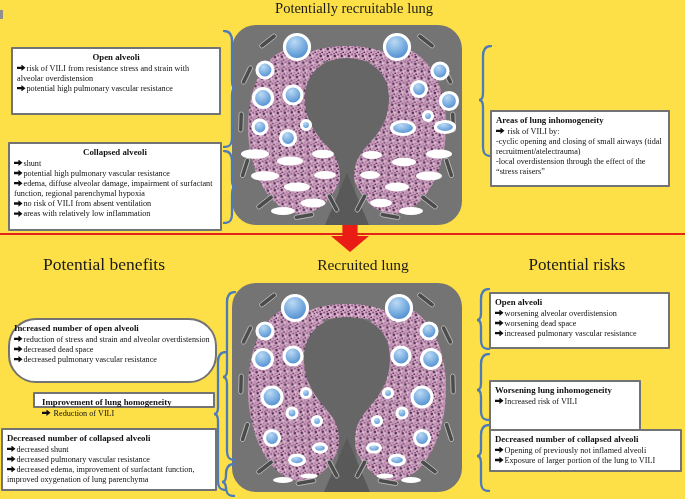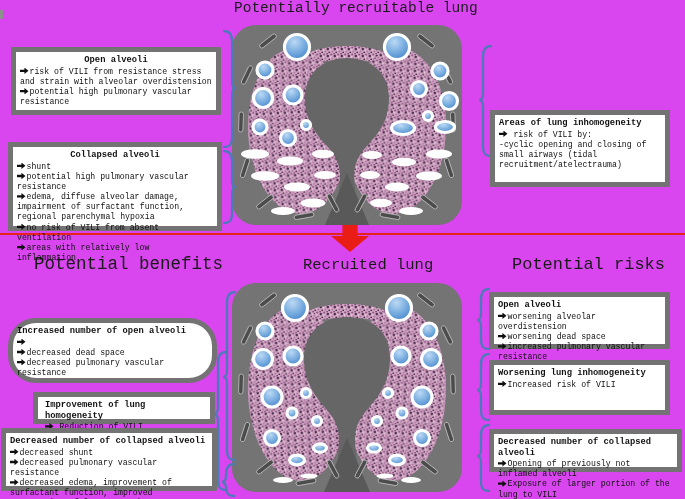--- a/index.html
+++ b/index.html
@@ -1,24 +1,24 @@
 <!DOCTYPE html>
 <html><head>
 <meta charset="utf-8">
 <style>
   html,body{margin:0;padding:0;background:#ffffff;}
-  #canvas{position:relative;width:685px;height:499px;background:#d946ef;overflow:hidden;
-          font-family:Liberation Mono, monospace;color:#111;}
+  #canvas{position:relative;width:685px;height:499px;background:#fde047;overflow:hidden;
+          font-family:Liberation Serif, serif;color:#111;}
   .abs{position:absolute;}
   .heading{position:absolute;color:#1a1a1a;white-space:nowrap;}
   #title-top{left:234px;top:0px;width:240px;text-align:center;font-size:14.5px;}
   #title-recruited{left:303px;top:256px;width:120px;text-align:center;font-size:15.5px;}
   #title-benefits{left:34px;top:254px;width:140px;text-align:center;font-size:17.5px;}
   #title-risks{left:512px;top:255px;width:130px;text-align:center;font-size:17px;}
-  .tbox{position:absolute;background:#fff;border:5px solid #737373;border-radius:1px;
+  .tbox{position:absolute;background:#fff;border:2px solid #737373;border-radius:1px;
         padding:3px 4px;font-size:8.2px;line-height:1.24;z-index:3;box-sizing:border-box;}
   .tbox .bt{font-weight:bold;font-size:8.8px;line-height:1.2;margin-bottom:1px;}
   .tbox .bt.center{text-align:center;}
   .bi{margin:0;}
   .arr{display:inline-block;width:8.5px;height:6.5px;background:#101010;margin-right:1px;
        vertical-align:-0.5px;
        clip-path:polygon(0 32%,52% 32%,52% 0,100% 50%,52% 100%,52% 68%,0 68%);}
   #red-line{left:0;top:233px;width:685px;height:2.4px;background:#e3241b;z-index:1;}
   #red-arrow{left:331px;top:214px;width:38px;height:38px;background:#ea1c16;z-index:1;
        clip-path:polygon(30% 0,70% 0,70% 58%,100% 58%,50% 100%,0 58%,30% 58%);}
@@ -192,44 +192,45 @@
       <div class="bi"><span class="arr"></span><span>shunt</span></div>
       <div class="bi"><span class="arr"></span><span>potential high pulmonary vascular resistance</span></div>
       <div class="bi"><span class="arr"></span><span>edema, diffuse alveolar damage, impairment of surfactant function, regional parenchymal hypoxia</span></div>
       <div class="bi"><span class="arr"></span><span>no risk of VILI from absent ventilation</span></div>
       <div class="bi"><span class="arr"></span><span>areas with relatively low inflammation</span></div>
     </div>
   <div class="tbox" style="left:490px;top:78px;width:180px;height:77px;margin-top:32px;">
       <div class="bt">Areas of lung inhomogeneity</div>
       <div class="bi"><span class="arr"></span><span> risk of VILI by:</span></div>
       <div class="bi"><span>-cyclic opening and closing of small airways (tidal recruitment/atelectrauma)</span></div>
+      <div class="bi"><span>-local overdistension through the effect of the “stress raisers”</span></div>
     </div>
   <div class="tbox" style="left:8px;top:318px;width:209px;height:65px;border-radius:28px;">
       <div class="bt">Increased number of open alveoli</div>
-      <div class="bi"><span class="arr"></span></div>
+      <div class="bi"><span class="arr"></span><span>reduction of stress and strain and alveolar overdistension</span></div>
       <div class="bi"><span class="arr"></span><span>decreased dead space</span></div>
       <div class="bi"><span class="arr"></span><span>decreased pulmonary vascular resistance</span></div>
     </div>
-  <div class="tbox" style="left:33px;top:392px;width:182px;height:32px;padding-left:7px;">
+  <div class="tbox" style="left:33px;top:392px;width:182px;height:16px;padding-left:7px;">
       <div class="bt">Improvement of lung homogeneity</div>
       <div class="bi"><span class="arr"></span><span> Reduction of VILI</span></div>
     </div>
   <div class="tbox" style="left:1px;top:428px;width:216px;height:63px;">
       <div class="bt">Decreased number of collapsed alveoli</div>
       <div class="bi"><span class="arr"></span><span>decreased shunt</span></div>
       <div class="bi"><span class="arr"></span><span>decreased pulmonary vascular resistance</span></div>
       <div class="bi"><span class="arr"></span><span>decreased edema, improvement of surfactant function, improved oxygenation of lung parenchyma</span></div>
     </div>
   <div class="tbox" style="left:489px;top:292px;width:181px;height:57px;">
       <div class="bt">Open alveoli</div>
       <div class="bi"><span class="arr"></span><span>worsening alveolar overdistension</span></div>
       <div class="bi"><span class="arr"></span><span>worsening dead space</span></div>
       <div class="bi"><span class="arr"></span><span>increased pulmonary vascular resistance</span></div>
     </div>
-  <div class="tbox" style="left:489px;top:360px;width:181px;height:55px;">
+  <div class="tbox" style="left:489px;top:380px;width:152px;height:55px;">
       <div class="bt">Worsening lung inhomogeneity</div>
       <div class="bi"><span class="arr"></span><span>Increased risk of VILI</span></div>
     </div>
   <div class="tbox" style="left:489px;top:429px;width:193px;height:43px;">
       <div class="bt">Decreased number of collapsed alveoli</div>
       <div class="bi"><span class="arr"></span><span>Opening of previously not inflamed alveoli</span></div>
       <div class="bi"><span class="arr"></span><span>Exposure of larger portion of the lung to VILI</span></div>
     </div>
 
 <svg width="16" height="118" class="brace" style="left: 221px; top: 30px;">

